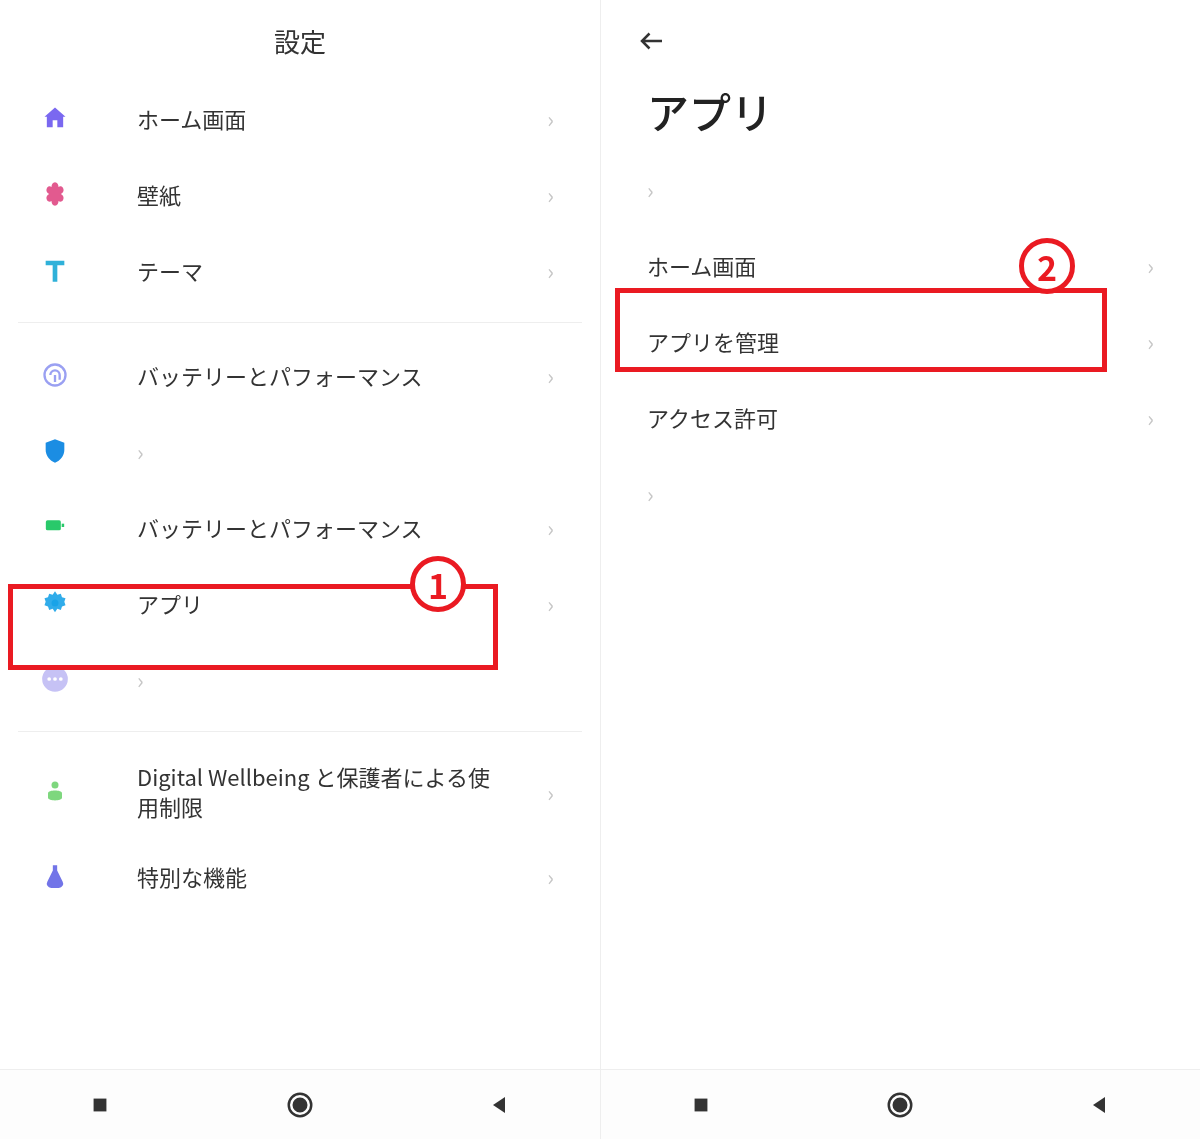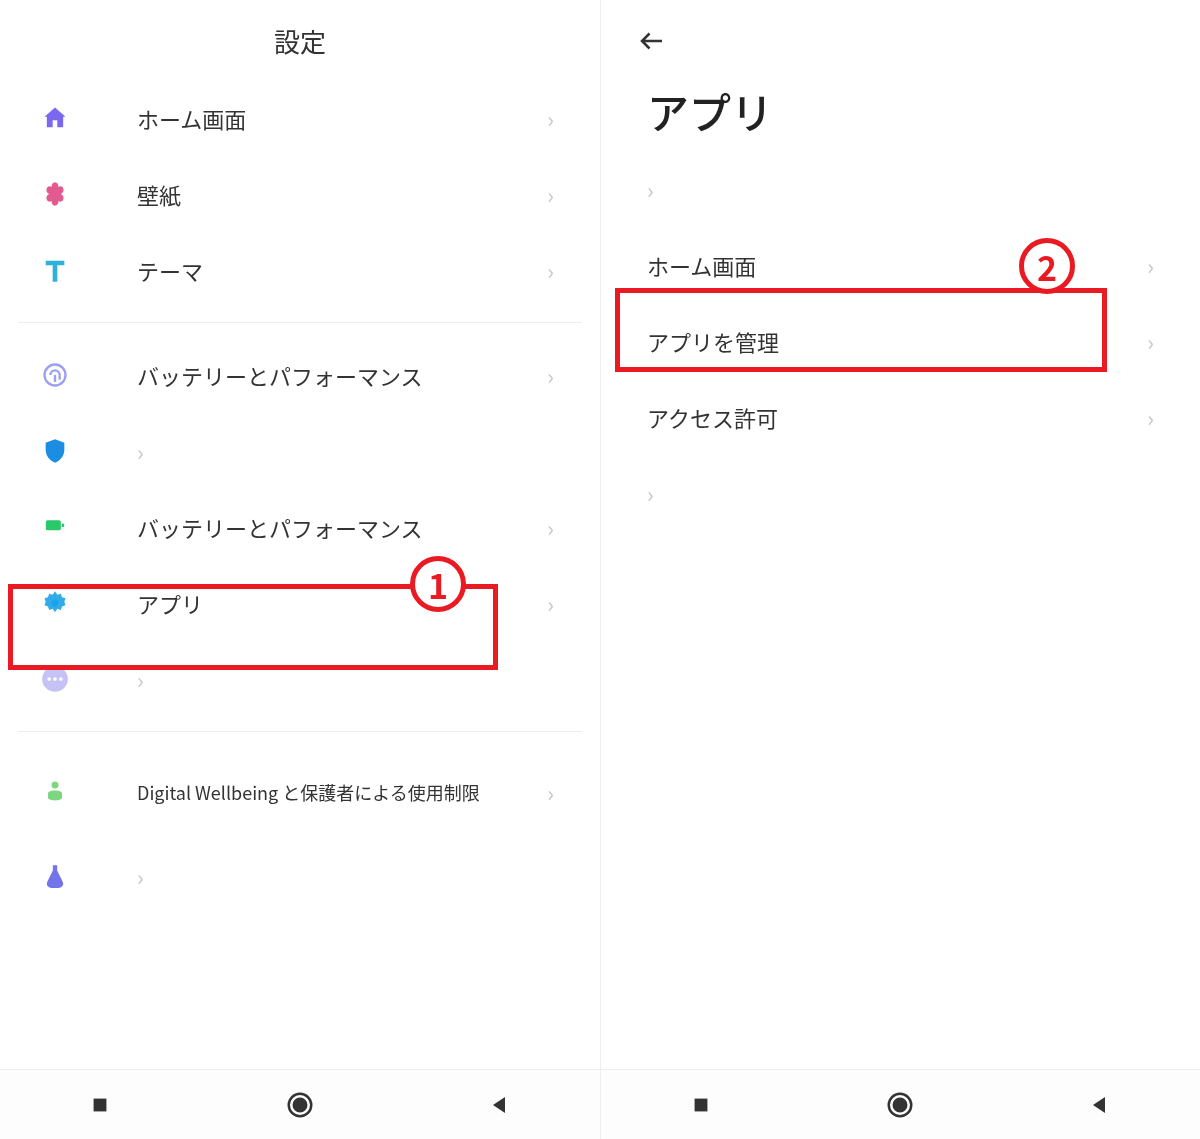--- a/index.html
+++ b/index.html
@@ -7,21 +7,21 @@
   .wrap { display: flex; width: 100%; height: 100%; }
   .panel { position: relative; width: 50%; height: 100%; }
   .panel + .panel { border-left: 1px solid #eee; }
   .head { height: 80px; display: flex; align-items: center; justify-content: center; font-size: 26px; color: #333; }
   .head-left { position: absolute; left: 36px; top: 26px; font-size: 30px; color: #333; }
   .title2 { font-size: 42px; font-weight: 500; color: #222; padding: 20px 46px 10px; }
   .row { display: flex; align-items: center; height: 76px; padding: 0 46px 0 38px; font-size: 22px; color: #333; position: relative; gap: 37px; }
   .panel2 .row { padding-left: 46px; }
   .icon { width: 34px; height: 34px; margin-right: 28px; flex: 0 0 34px; display: flex; align-items: center; justify-content: center; }
   .label { flex: 1; }
-  .label.multi { line-height: 1.35; font-size: 18px; }
+  .label.multi { line-height: 1.35; font-size: 22px; }
   .chev { color: #c6c6c6; font-size: 22px; }
   .sep { height: 1px; background: #eee; margin: 14px 18px; }
   .navbar { position: absolute; bottom: 0; left: 0; right: 0; height: 70px; background: #fdfdfd; border-top: 1px solid #eee; display: flex; align-items: center; justify-content: space-around; }
   .navbtn { width: 34px; height: 34px; display: flex; align-items: center; justify-content: center; color: #333; }
   .highlight { position: absolute; border: 5px solid #ea1a22; }
   .badge { position: absolute; width: 56px; height: 56px; border: 5px solid #ea1a22; border-radius: 50%; display: flex; align-items: center; justify-content: center; color: #ea1a22; font-weight: 700; font-size: 34px; background: #fff; }
   
   .c-home   { color: #7a68f0; }
   .c-wall   { color: #e25a8f; }
   .c-theme  { color: #2fb1d9; }
@@ -134,20 +134,21 @@
       </span>
       <span class="label multi">Digital Wellbeing と保護者による使用制限</span>
       <span class="chev">›</span>
     </div>
     <div class="row">
       <span class="icon c-sp">
         <svg viewBox="0 0 24 24" width="26" height="28" fill="currentColor">
             <path d="M10 2h4v5l5 10a4 4 0 01-3.5 6h-7A4 4 0 015 17l5-10z"></path>
           </svg>
       </span>
+      <span class="label">特別な機能</span>
       <span class="chev">›</span>
     </div>
 
     <div class="highlight" style="left:8px; top:584px; width:490px; height:86px"></div>
     <div class="badge" style="left:410px; top:556px">1</div>
 
     <div class="navbar">
       <span class="navbtn">
         <svg viewBox="0 0 24 24" width="22" height="22" fill="#333">
             <rect x="5" y="5" width="14" height="14"></rect>

